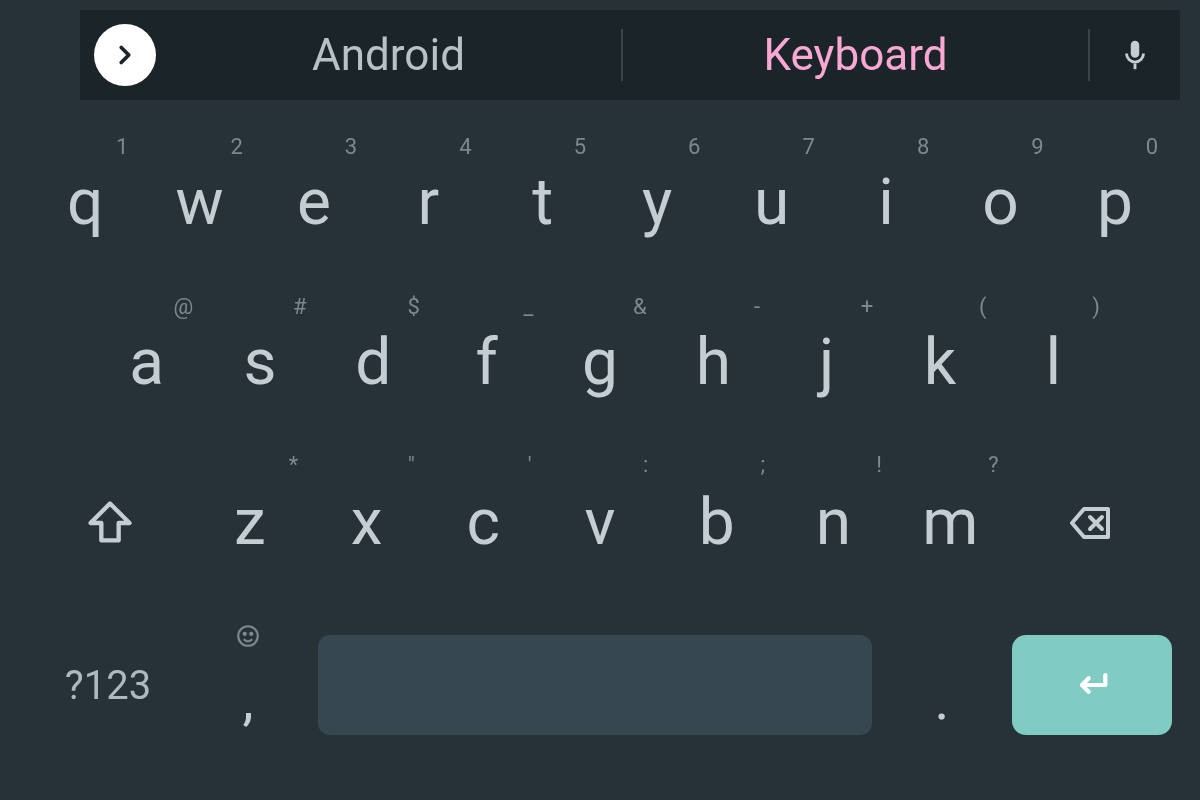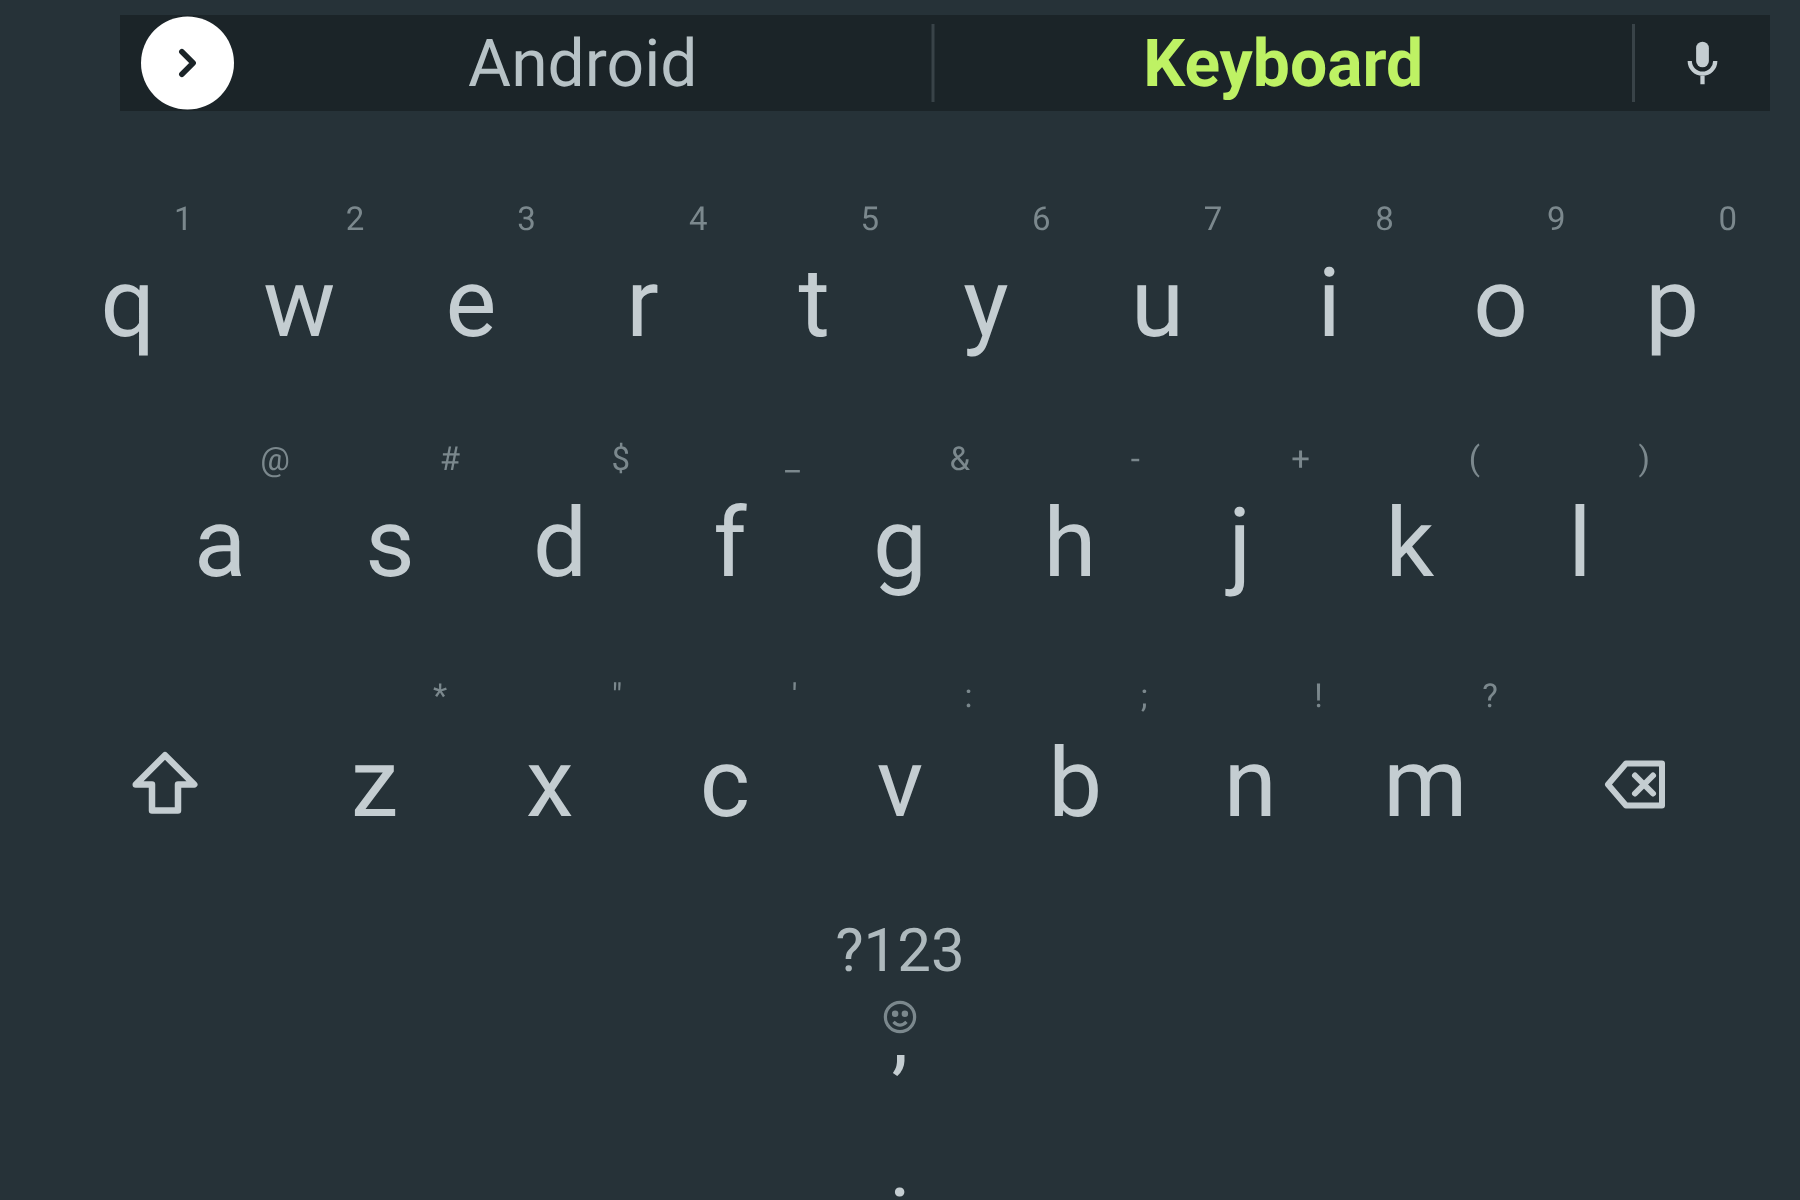--- a/index.html
+++ b/index.html
@@ -9,51 +9,51 @@
     height: 800px;
     background: #263238;
     position: relative;
   }
   
   .sugbar {
     position: absolute;
     top: 10px;
     left: 80px;
     right: 20px;
-    height: 64px;
+    height: 90px;
     background: #1b2428;
     display: flex;
     align-items: center;
   }
   .sugbar .chev {
     width: 62px; height: 62px;
     background: #fff;
     border-radius: 50%;
     margin-left: 14px;
     display: flex; align-items: center; justify-content: center;
   }
   .sugbar .divider { width: 2px; height: 52px; background: #394348; }
   .sugbar .sug {
     flex: 1;
     text-align: center;
     color: #b7c2c6;
     font-size: 44px;
     font-weight: 400;
   }
-  .sugbar .sug.center { color: #bef264; font-weight: 700; }
+  .sugbar .sug.center { color: #f9a8d4; font-weight: 400; }
   .sugbar .mic {
     width: 90px;
     display: flex; align-items: center; justify-content: center;
   }
   
   .row { position: absolute; left: 0; right: 0; display: flex; }
   .row1 { top: 128px; height: 150px; padding: 0 28px; }
   .row2 { top: 288px; height: 150px; padding: 0 90px; }
   .row3 { top: 448px; height: 150px; padding: 0 28px; }
-  .row4 { top: 610px; height: 150px; padding: 0 28px; align-items: center; flex-direction: column; }
+  .row4 { top: 610px; height: 150px; padding: 0 28px; align-items: center; }
 
   .key {
     flex: 1;
     position: relative;
     display: flex;
     align-items: center;
     justify-content: center;
     color: #c4cdd1;
     font-size: 64px;
     font-weight: 400;

